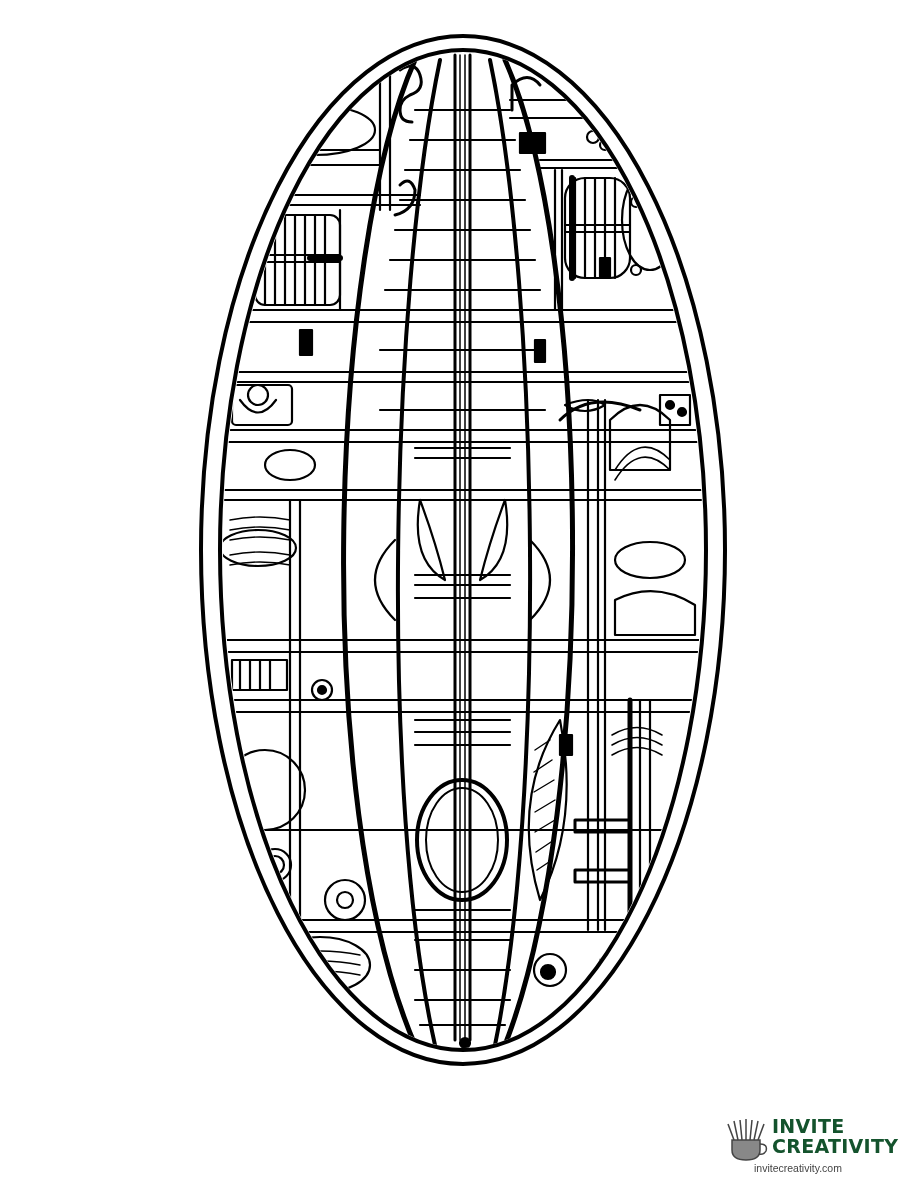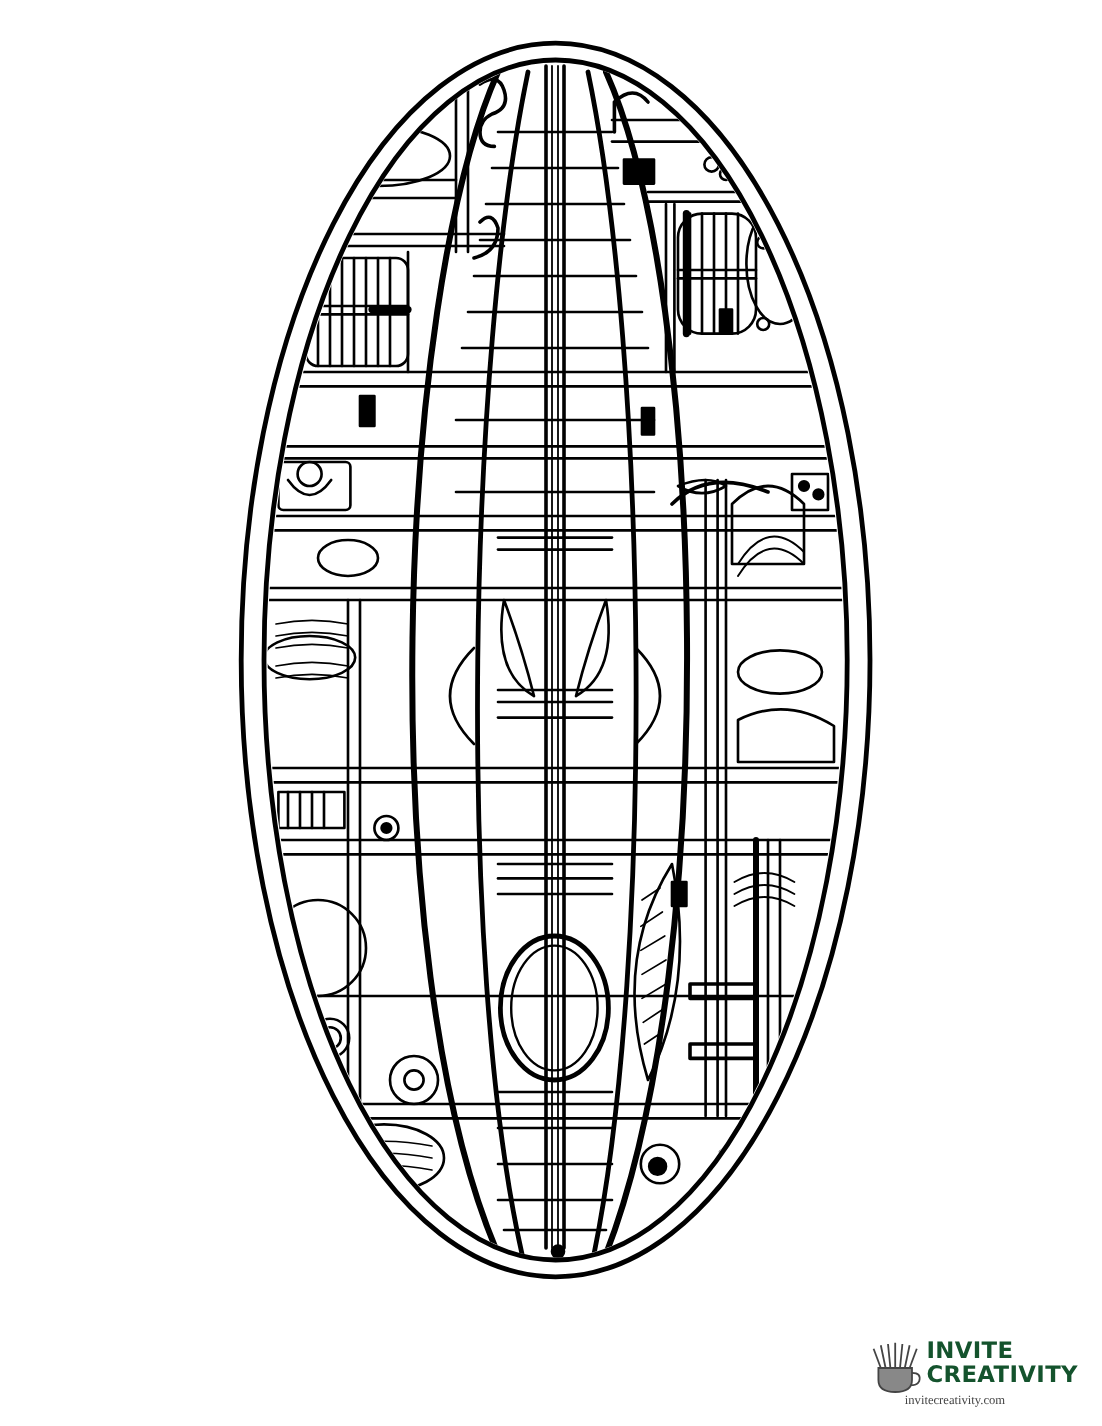--- a/index.html
+++ b/index.html
@@ -1,21 +1,21 @@
 <!DOCTYPE html>
 <html><head>
 <meta charset="utf-8">
 <style>
   html, body { margin: 0; padding: 0; background: #ffffff; }
   body { width: 918px; height: 1188px; position: relative; overflow: hidden; }
   .art { position: absolute; left: 0; top: 0; width: 918px; height: 1188px; }
   .watermark { position: absolute; left: 724px; top: 1116px; width: 180px; height: 64px; }
   .wm-icon { position: absolute; left: 0; top: 2px; width: 46px; height: 46px; }
   .wm-title { position: absolute; left: 48px; top: 0; font-family: "DejaVu Sans", sans-serif; font-weight: bold; font-size: 19px; line-height: 20px; color: #14532d; letter-spacing: 0.3px; }
-  .wm-url { position: absolute; left: 30px; top: 46px; font-family: Liberation Serif, serif; font-size: 10.5px; color: #444; }
+  .wm-url { position: absolute; left: 30px; top: 46px; font-family: Liberation Sans, sans-serif; font-size: 10.5px; color: #444; }
 </style>
 </head>
 <body>
 
 <svg class="art" viewBox="0 0 918 1188" xmlns="http://www.w3.org/2000/svg" fill="none" stroke="#000" stroke-linecap="round" stroke-linejoin="round">
   <defs>
     <clipPath id="inner">
       <ellipse cx="463" cy="550" rx="240" ry="498"></ellipse>
     </clipPath>
   </defs>

